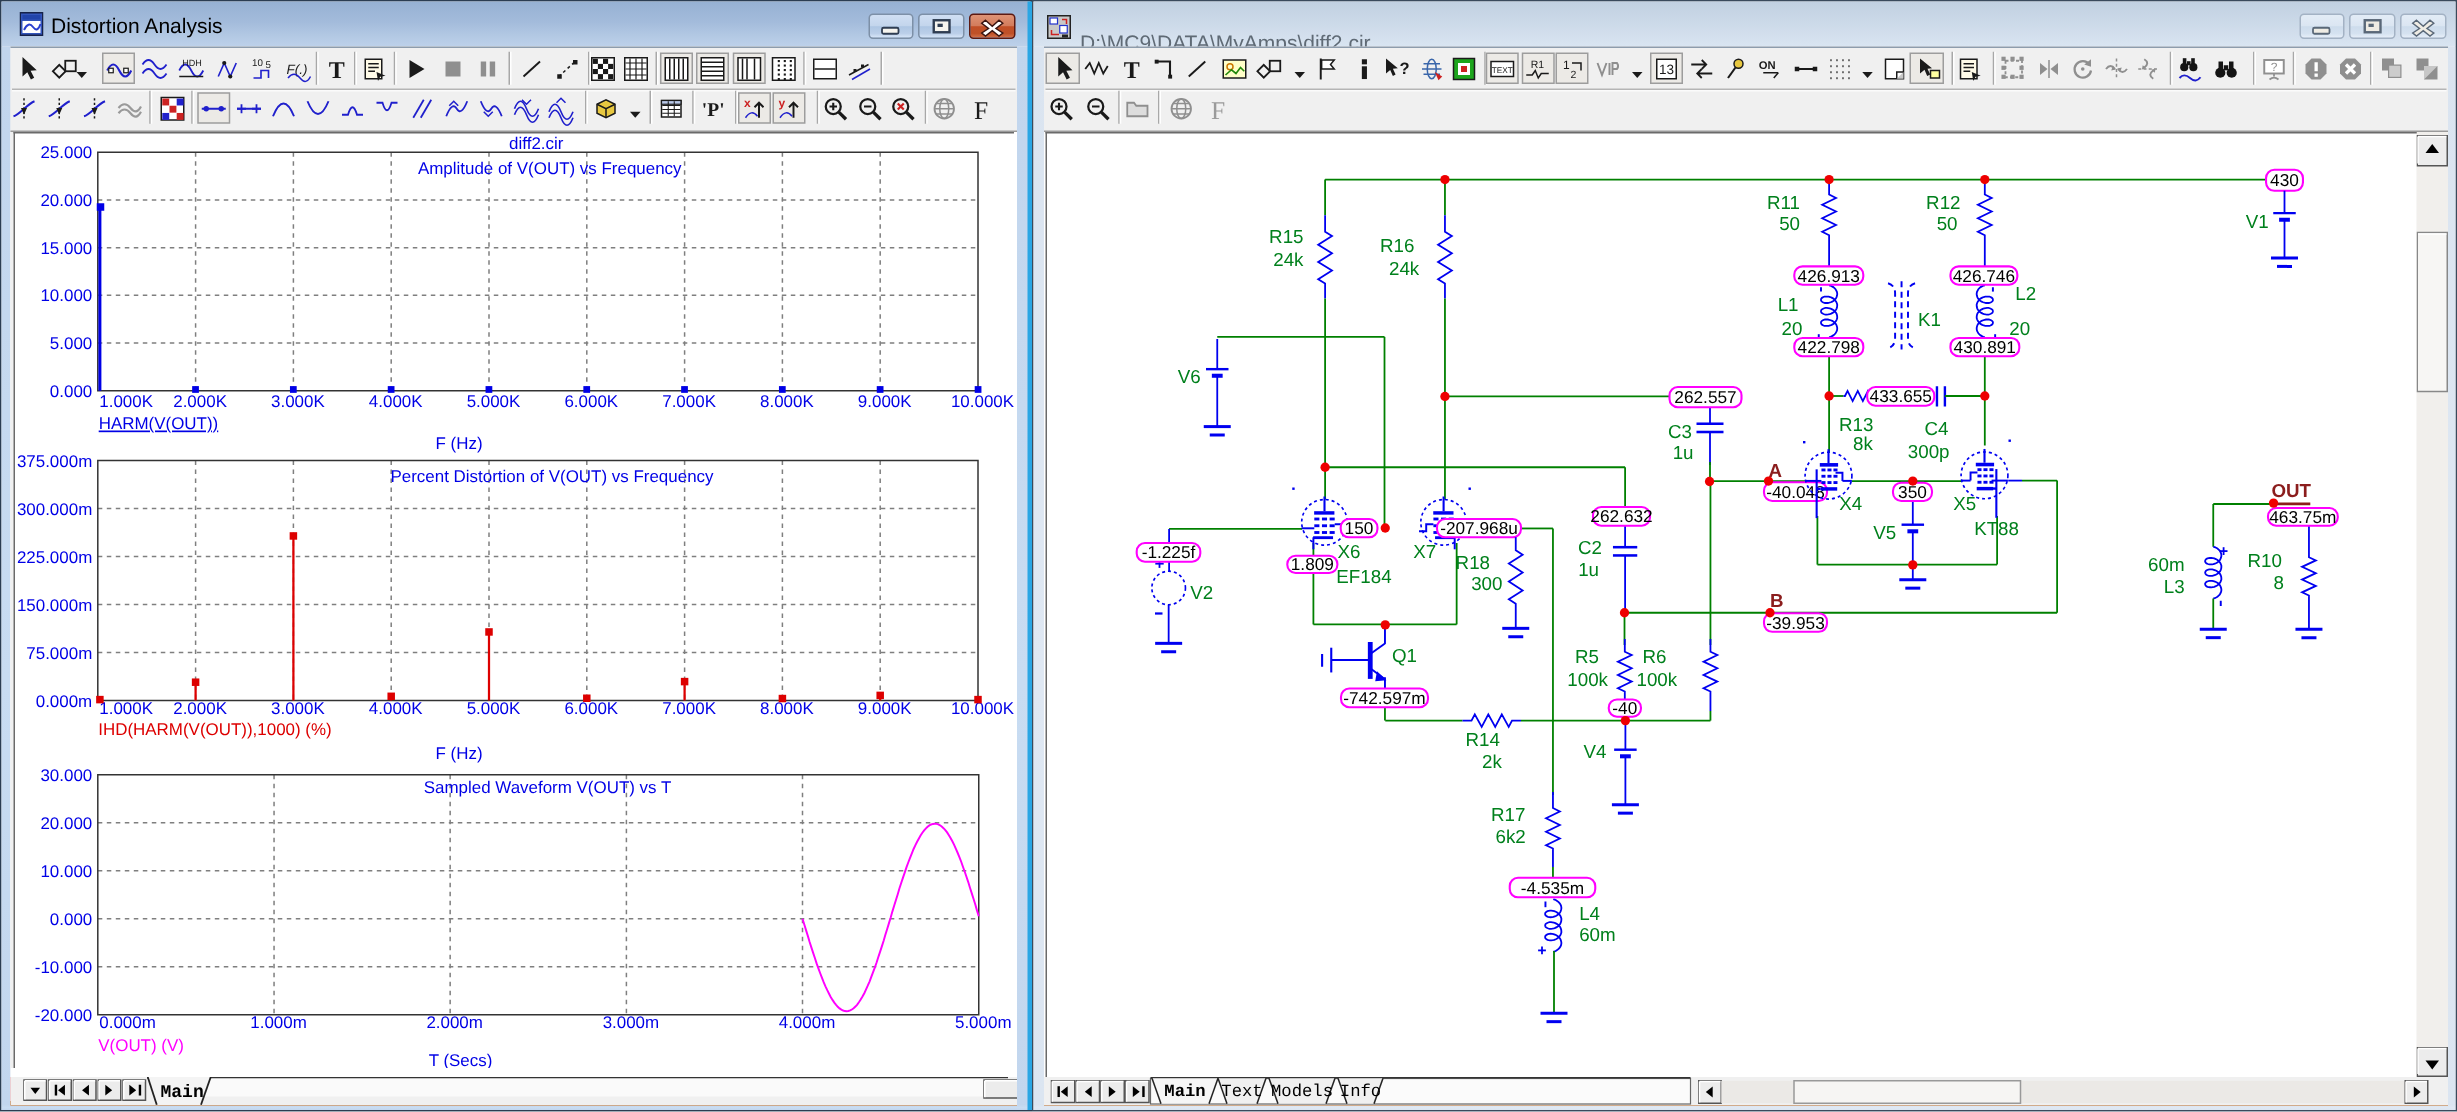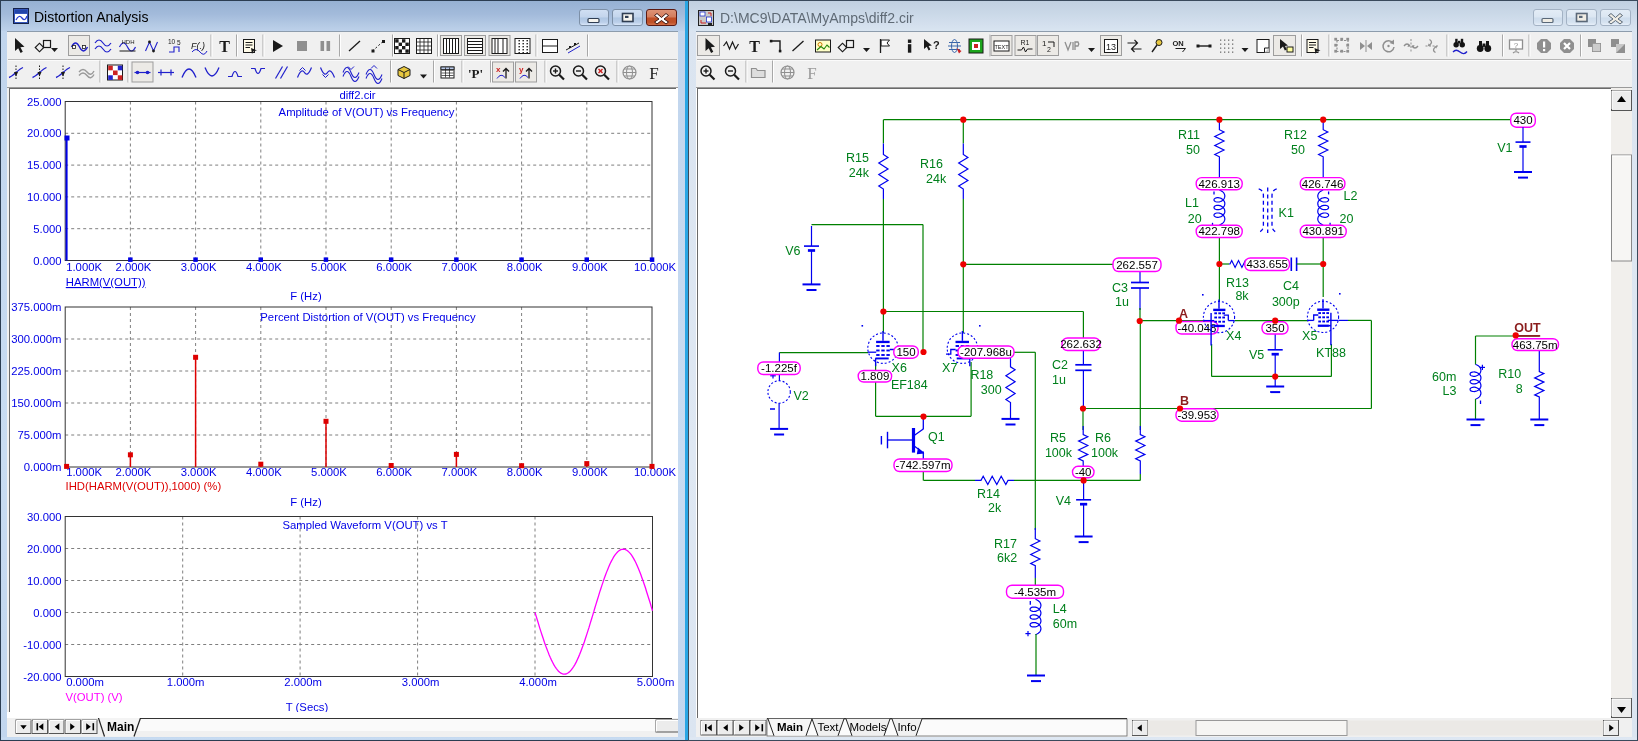--- a/index.html
+++ b/index.html
@@ -15,21 +15,21 @@
   .sideR{background:linear-gradient(180deg,#dae4f0,#dfe8f3 60%,#dbe5f1);}
   .titleTxt{font-size:14px;line-height:16px;white-space:pre;}
   
   .cbtn{position:absolute;top:9px;height:17px;border-radius:3px;box-sizing:border-box;}
   .cbtn.minmax{border:1px solid #7d90a7;background:linear-gradient(#d0dff3 0%,#c3d5ec 48%,#aec6e3 52%,#bbcfe9 82%,#d8e6f8 100%);}
   .cbtn.close{border:1px solid #5d1a12;background:linear-gradient(#de9376 0%,#d37c5c 48%,#c14f27 52%,#bf5128 82%,#d3714a 100%);}
   .cbtnR{border:1px solid #a3b2c4;background:linear-gradient(#e3ecf6 0%,#dbe6f2 48%,#cddcec 52%,#d5e2f0 82%,#e7eff9 100%);}
   
   .tool{background:#f0f0f0;border-top:1px solid #8d9cac;border-bottom:1px solid #9a9a9a;box-sizing:border-box;}
   
-  .tabbar{background:#fca5a5;border-bottom:3px solid #a16207;box-sizing:border-box;}
+  .tabbar{background:#fca5a5;border-bottom:3px solid #a16207;box-sizing:border-box;font-family:Liberation Mono, monospace;}
 </style>
 </head>
 <body>
 
 <div class="abs" id="winL"></div>
 <div class="abs tbarL" style="left:1px;top:1px;"></div>
 
 <div class="abs sideL" style="left:1px;top:31px;width:6px;height:705px;"></div>
 <div class="abs sideL" style="left:678px;top:31px;width:8px;height:705px;"></div>
 <div class="abs sideL" style="left:1px;top:736px;width:685px;height:4px;"></div>
@@ -529,21 +529,21 @@
 <div class="abs sideR" style="left:1632px;top:31px;width:5px;height:705px;"></div>
 <div class="abs sideR" style="left:689px;top:736px;width:948px;height:4px;"></div>
 
 <div class="abs" id="iconR" style="left:698px;top:10px;width:16px;height:16px;"><svg width="16" height="16" viewBox="0 0 16 16">
       <rect x="0.5" y="0.5" width="15" height="15" fill="#c8c8c8" stroke="#222"></rect>
       <rect x="2" y="2" width="5" height="4" fill="#ffffff" stroke="#2233cc" stroke-width="0.8"></rect>
       <rect x="8.5" y="7" width="5" height="5" fill="#ffffff" stroke="#2233cc" stroke-width="0.8"></rect>
       <path d="M3 10 L3 13 L8 13 M10 3 L13 3 L13 6" fill="none" stroke="#cc2222" stroke-width="1"></path>
       <rect x="10" y="13" width="4" height="2" fill="#222"></rect>
     </svg></div>
-<div class="abs titleTxt" style="left:720px;top:10px;color:#5f6a75;">D:\MC9\DATA\MyAmps\diff2.cir</div>
+<div class="abs titleTxt" style="left:720px;top:20px;color:#5f6a75;">D:\MC9\DATA\MyAmps\diff2.cir</div>
 
 <div class="cbtn cbtnR" style="left:1533px;width:30px;"><svg width="28" height="15">
       <rect x="8" y="8.5" width="11" height="4" rx="1" fill="#efece4" stroke="#5a6878" stroke-width="1.2"></rect>
     </svg></div>
 <div class="cbtn cbtnR" style="left:1566px;width:31px;"><svg width="29" height="15">
       <rect x="9.5" y="3.5" width="10.5" height="8" fill="#efece4" stroke="#5a6878" stroke-width="1.6"></rect>
       <rect x="12" y="5.8" width="3.5" height="2.2" fill="#5a6878"></rect>
     </svg></div>
 <div class="cbtn cbtnR" style="left:1600px;width:31px;"><svg width="29" height="15">
       <path d="M10 3.5 L14.5 7.5 L19 3.5 L21.5 5.5 L17 9 L21.5 12 L19 14 L14.5 10.5 L10 14 L7.5 12 L12 9 L7.5 5.5 Z" fill="#efece4" stroke="#5a6878" stroke-width="1"></path>

